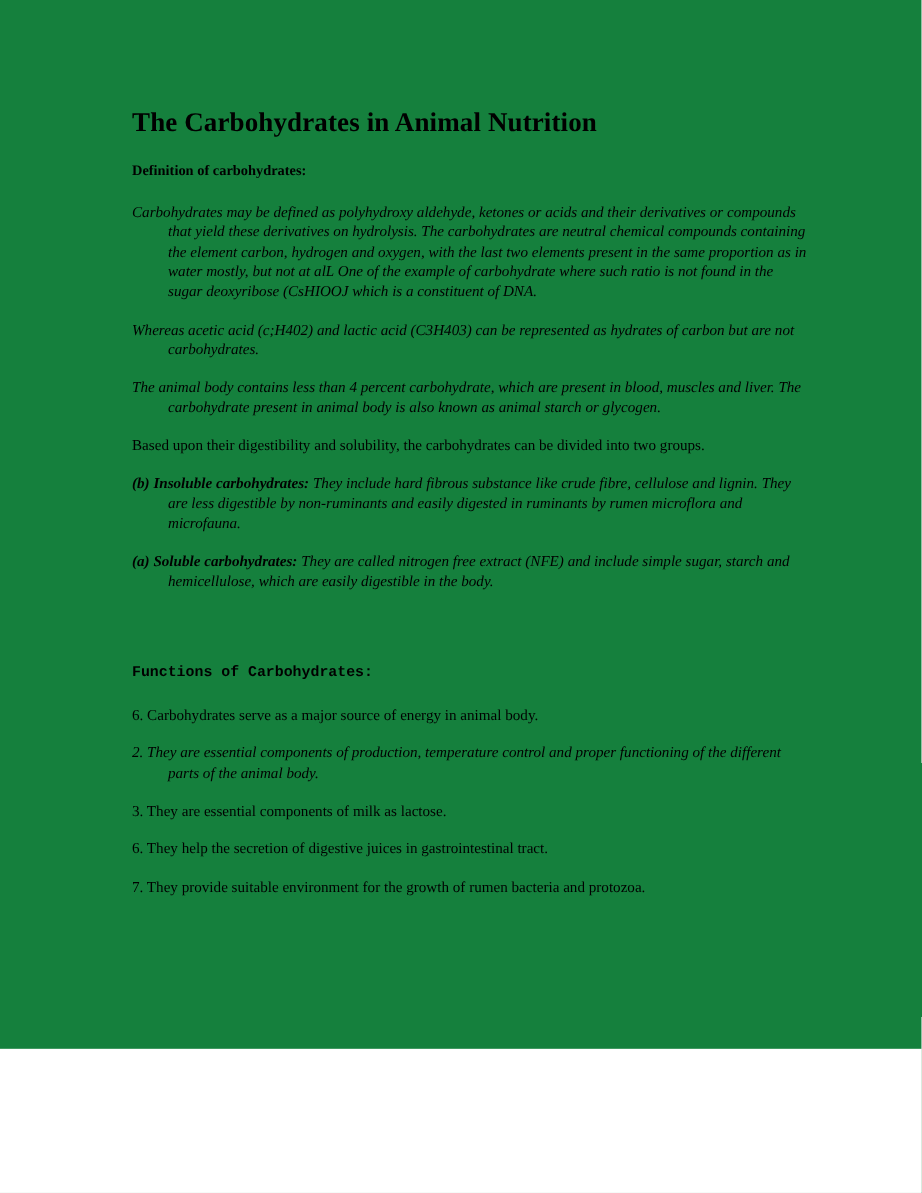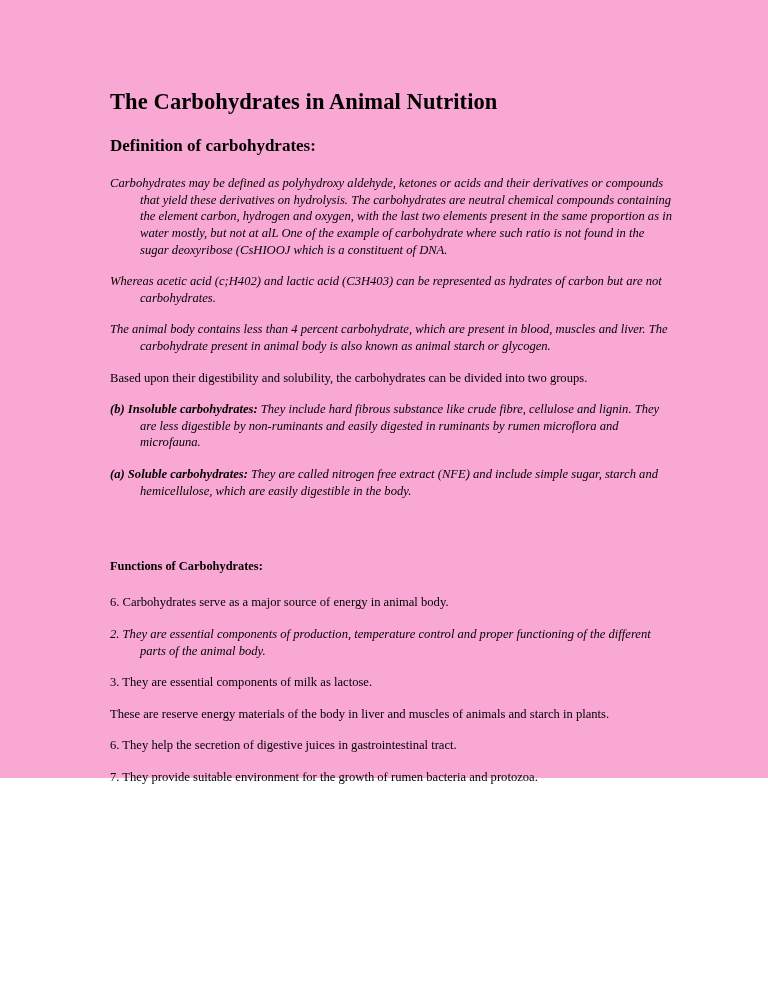--- a/index.html
+++ b/index.html
@@ -9,42 +9,42 @@
   }
   body {
     width: 768px;
     height: 994px;
     font-family: "Liberation Serif", serif;
     color: #000000;
     overflow: hidden;
   }
   .page {
     width: 768px;
-    height: 778px;
+    height: 874px;
     box-sizing: border-box;
     padding: 88px 96px 2px 110px;
-    background: #f9a8d4;
+    background: #15803d;
   }
   .doc-title {
     font-family: "Liberation Serif", serif;
     font-size: 22.5px;
     font-weight: bold;
     letter-spacing: 0.1px;
     margin: 0 0 20px 0;
     line-height: 1.2;
   }
   .section-head-serif {
     font-family: "Liberation Serif", serif;
-    font-size: 17px;
+    font-size: 12px;
     font-weight: bold;
     margin: 0 0 18px 0;
     line-height: 1.3;
   }
   .section-head-sans {
-    font-family: Liberation Serif, serif;
+    font-family: Liberation Mono, monospace;
     font-size: 12.4px;
     font-weight: bold;
     margin: 0 0 20px 0;
     line-height: 1.3;
   }
   p.para {
     font-size: 12.6px;
     line-height: 1.32;
     margin: 0 0 15px 0;
     text-align: left;
@@ -80,17 +80,16 @@
 
   <p class="para hang"><span class="lead">(a) Soluble carbohydrates:</span><span> They are called nitrogen free extract (NFE) and include simple sugar, starch and hemicellulose, which are easily digestible in the body.</span></p>
 
   <div class="spacer-lg"></div>
 
   <h2 class="section-head-sans">Functions of Carbohydrates:</h2>
 
   <p class="para">6. Carbohydrates serve as a major source of energy in animal body.</p>
   <p class="para hang">2. They are essential components of production, temperature control and proper functioning of the different parts of the animal body.</p>
   <p class="para">3. They are essential components of milk as lactose.</p>
-  <p class="para">These are reserve energy materials of the body in liver and muscles of animals and starch in plants.</p>
   <p class="para">6. They help the secretion of digestive juices in gastrointestinal tract.</p>
   <p class="para">7. They provide suitable environment for the growth of rumen bacteria and protozoa.</p>
 
 </div>
 
 </body></html>

